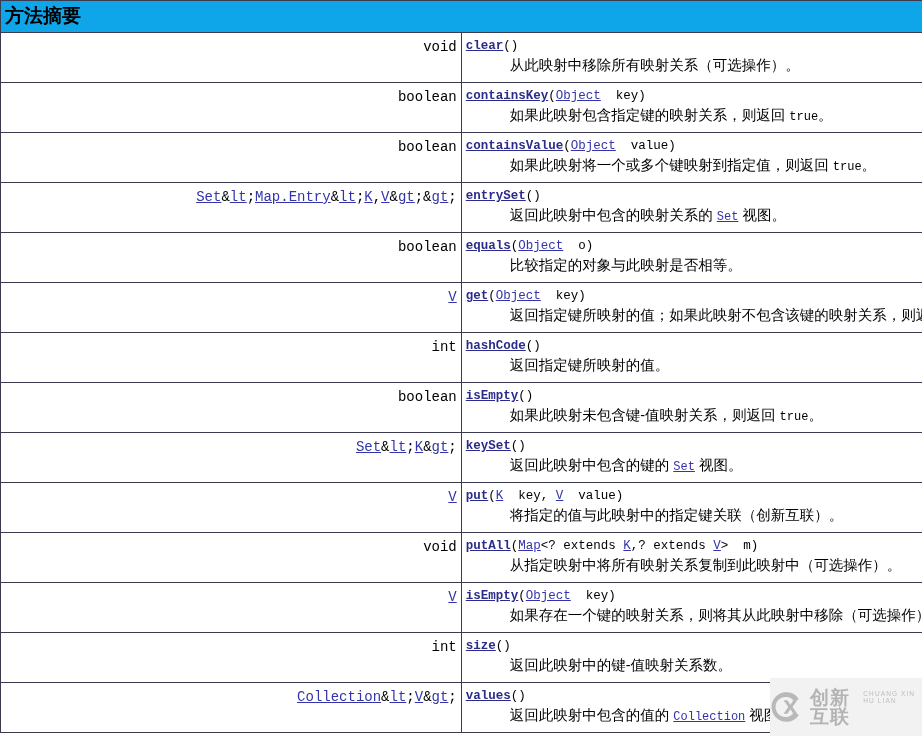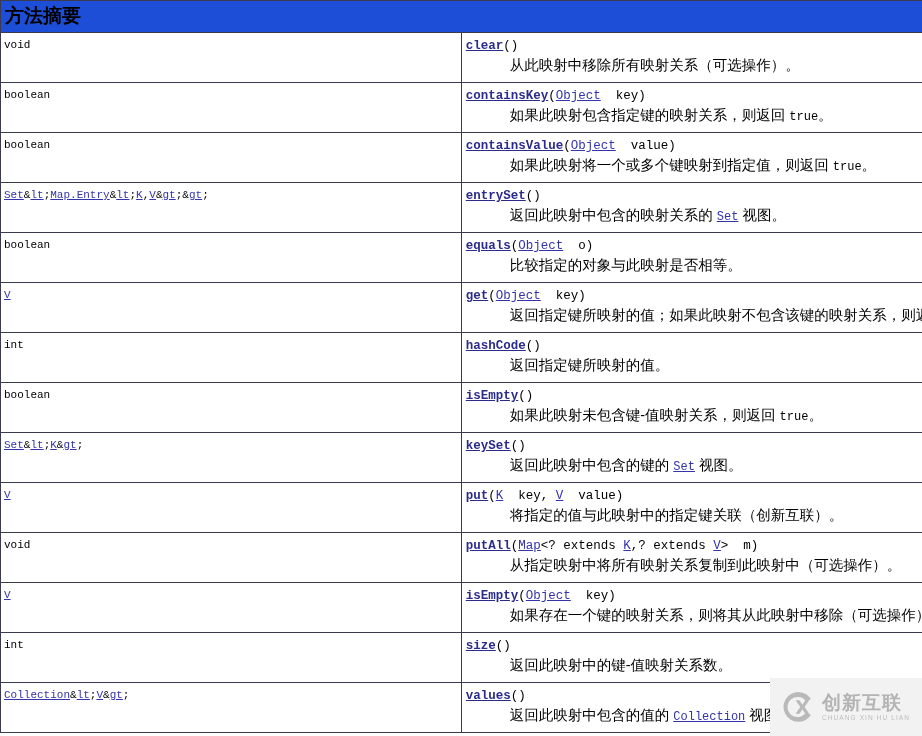--- a/index.html
+++ b/index.html
@@ -18,21 +18,21 @@
   
   .summary-table {
     width: 922px;
     border-collapse: collapse;
     table-layout: fixed;
     border: 1px solid #3b3b4f;
     border-right: none;
   }
 
   .summary-header-cell {
-    background: #1d4ed8;
+    background: #0ea5e9;
     border: 1px solid #3b3b4f;
     border-left: none;
     border-right: none;
     padding: 2px 0 3px 4px;
     height: 26px;
     vertical-align: middle;
   }
   .summary-title {
     font-family: "Liberation Sans", sans-serif;
     font-weight: bold;
@@ -41,25 +41,25 @@
     letter-spacing: 0px;
     line-height: 1;
     display: inline-block;
   }
 
   .type-cell {
     width: 137px;
     border: 1px solid #3b3b4f;
     border-left: none;
     border-bottom-width: 1px;
-    text-align: left;
+    text-align: right;
     vertical-align: top;
     padding: 6px 4px 0 3px;
     font-family: "Liberation Mono", "DejaVu Sans Mono", monospace;
-    font-size: 11px;
+    font-size: 14px;
     color: #000000;
     line-height: 1.15;
     white-space: nowrap;
     overflow: hidden;
   }
 
   .desc-cell {
     border: 1px solid #3b3b4f;
     border-left: none;
     border-right: none;
@@ -114,21 +114,20 @@
   }
   .wm-logo {
     width: 34px;
     height: 34px;
     flex: 0 0 34px;
     position: relative;
   }
   .wm-logo svg { display: block; }
   .wm-text {
     display: flex;
-    flex-direction: column;
     line-height: 1;
   }
   .wm-cn {
     font-family: "Liberation Sans", sans-serif;
     font-weight: bold;
     font-size: 19px;
     color: #b4b4b4;
     letter-spacing: 1px;
   }
   .wm-en {

